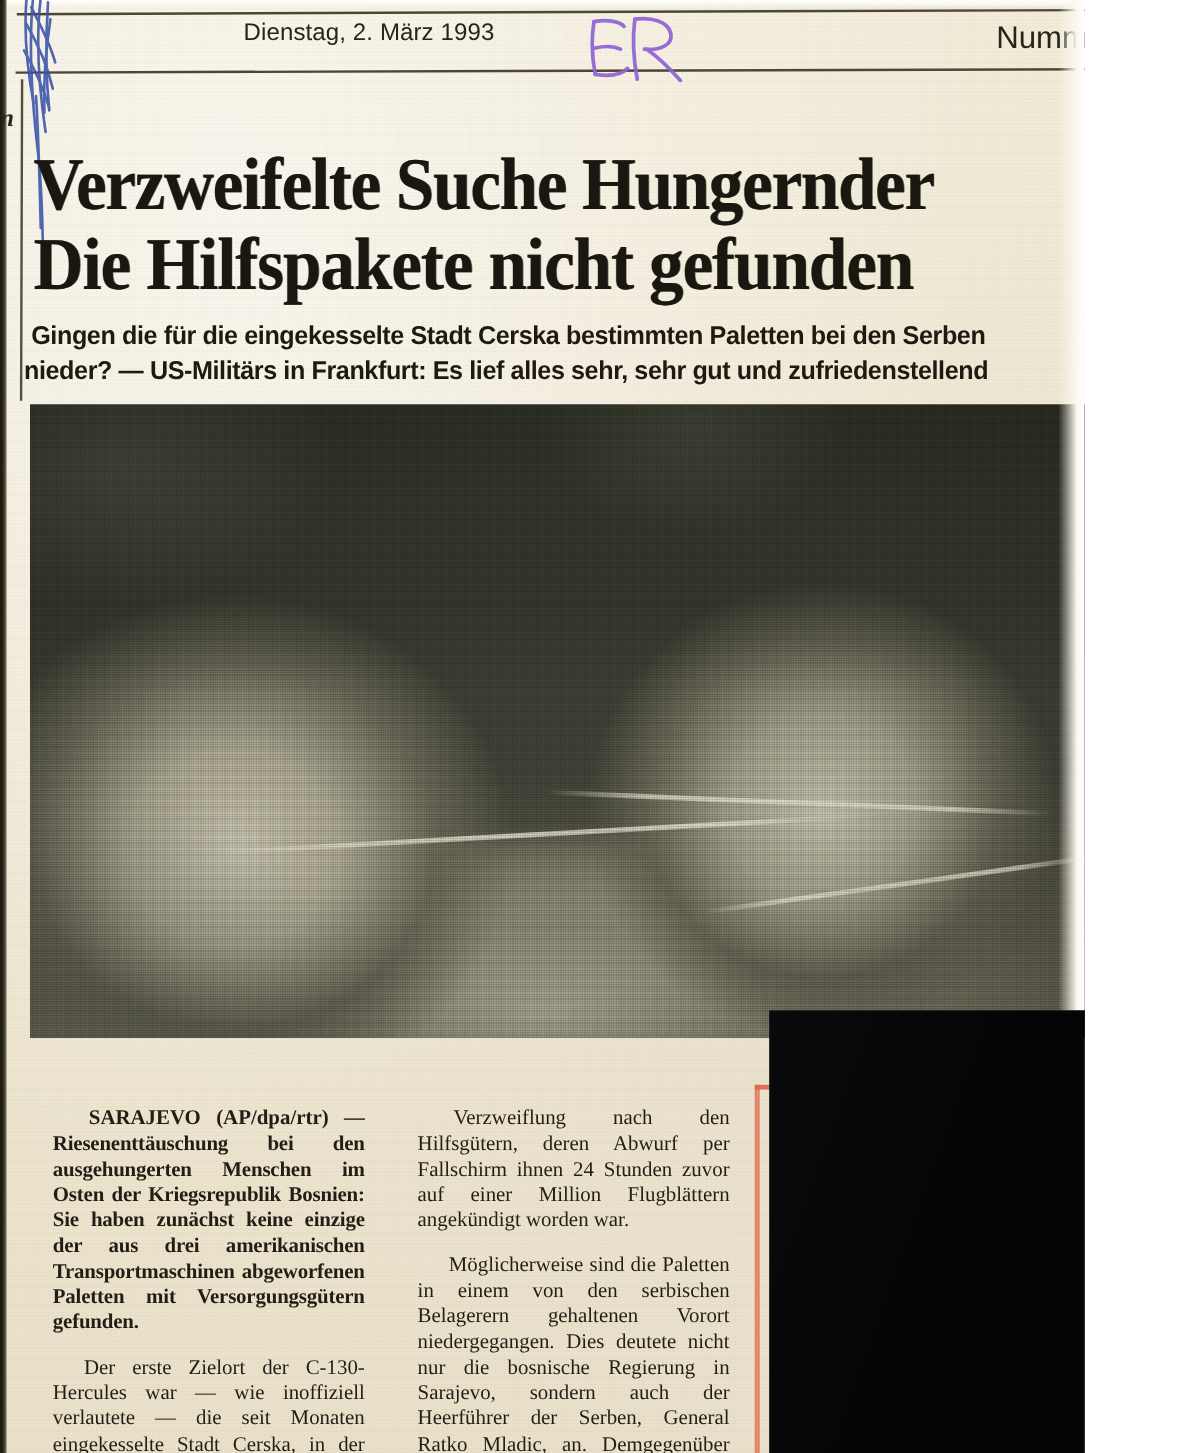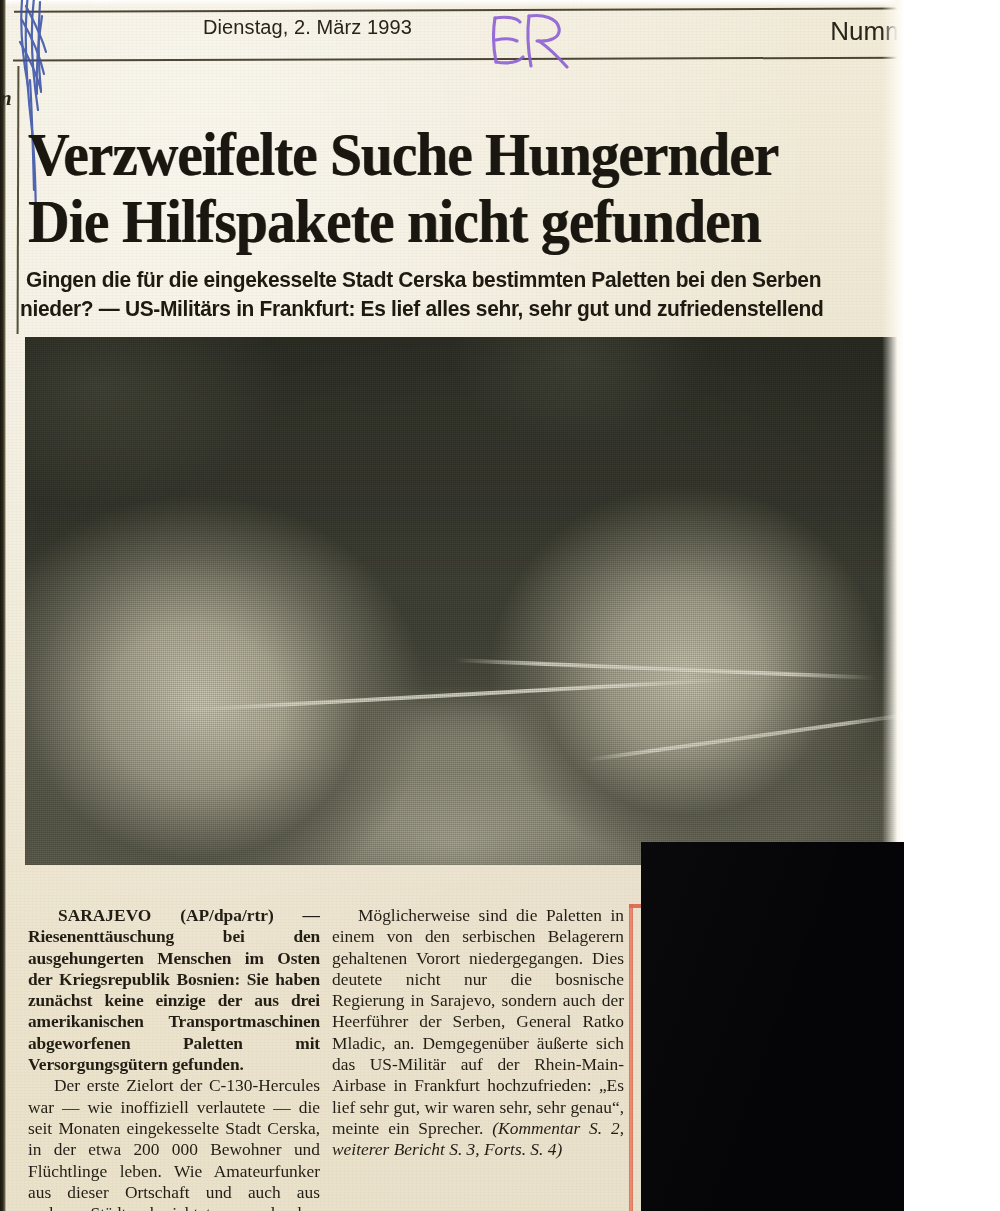--- a/index.html
+++ b/index.html
@@ -234,21 +234,21 @@
     top: 905px;
     width: 292px;
     font-family: "Liberation Serif", serif;
     font-size: 17.4px;
     line-height: 21.3px;
     color: #221e15;
     text-align: justify;
   }
   .col-1 { left: 28px; }
   .col-2 { left: 332px; }
-  .col p { margin: 0; text-indent: 26px; }
+  .col p { margin: 16px; text-indent: 26px; }
   .col p.first { text-indent: 30px; }
   .lede { font-weight: 700; letter-spacing: -0.15px; }
   .lede .src { letter-spacing: 0px; }
   .col .refs { font-style: italic; }
 
   
   .red-line {
     position: absolute;
     left: 629px; top: 904px;
     width: 4px; height: 307px;
@@ -348,20 +348,21 @@
     <div class="photo-vign"></div>
   </div>
 
 
   <div class="col col-1">
     <p class="first lede"><span class="src">SARAJEVO (AP/dpa/rtr) —</span><span> Riesenenttäuschung bei den ausgehungerten Menschen im Osten der Kriegsrepublik Bosnien: Sie haben zunächst keine einzige der aus drei amerikanischen Transportmaschinen abgeworfenen Paletten mit Versorgungsgütern gefunden.</span></p>
     <p>Der erste Zielort der C-130-Hercules war — wie inoffiziell verlautete — die seit Monaten eingekesselte Stadt Cerska, in der etwa 200 000 Bewohner und Flüchtlinge leben. Wie Amateurfunker aus dieser Ortschaft und auch aus anderen Städten berichteten, wurde aber keines der Pakete gefunden. Die Menschen suchten in aller</p>
   </div>
 
   <div class="col col-2">
+    <p class="first">Verzweiflung nach den Hilfsgütern, deren Abwurf per Fallschirm ihnen 24 Stunden zuvor auf einer Million Flugblättern angekündigt worden war.</p>
     <p><span>Möglicherweise sind die Paletten in einem von den serbischen Belagerern gehaltenen Vorort niedergegangen. Dies deutete nicht nur die bosnische Regierung in Sarajevo, sondern auch der Heerführer der Serben, General Ratko Mladic, an. Demgegenüber äußerte sich das US-Militär auf der Rhein-Main-Airbase in Frankfurt hochzufrieden: „Es lief sehr gut, wir waren sehr, sehr genau“, meinte ein Sprecher. </span><span class="refs">(Kommentar S. 2, weiterer Bericht S. 3, Forts. S. 4)</span></p>
   </div>
 
   <div class="red-line"></div>
   <div class="red-line-cap"></div>
 
   <div class="trim-right"></div>
 
   <div class="black-mask">
     <div class="black-mask-sheen"></div>

